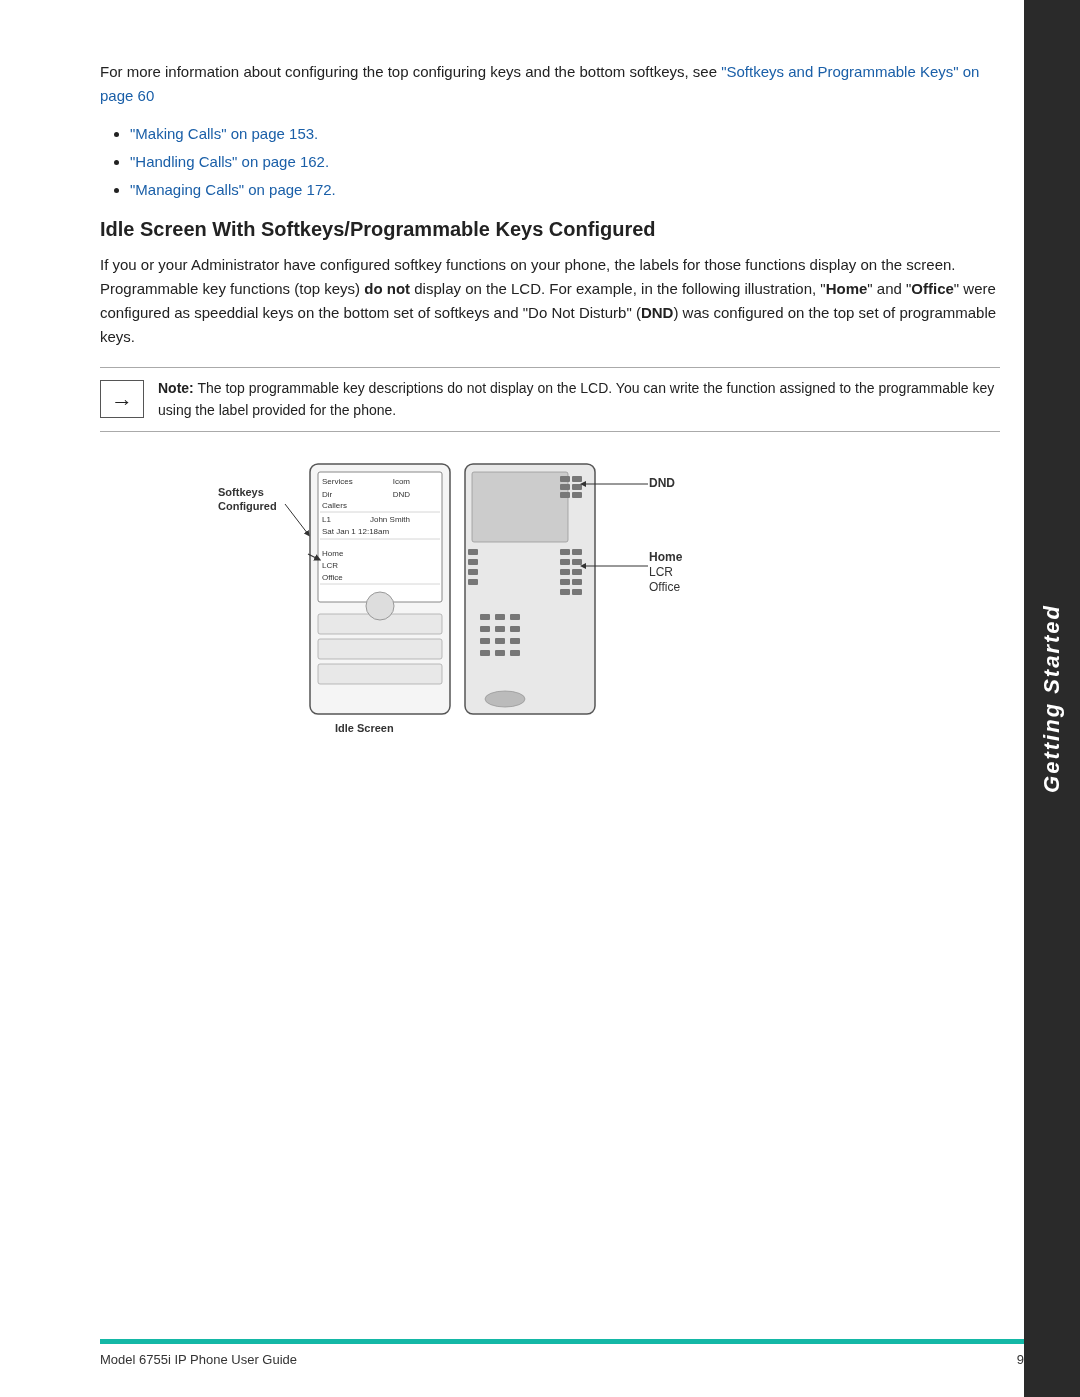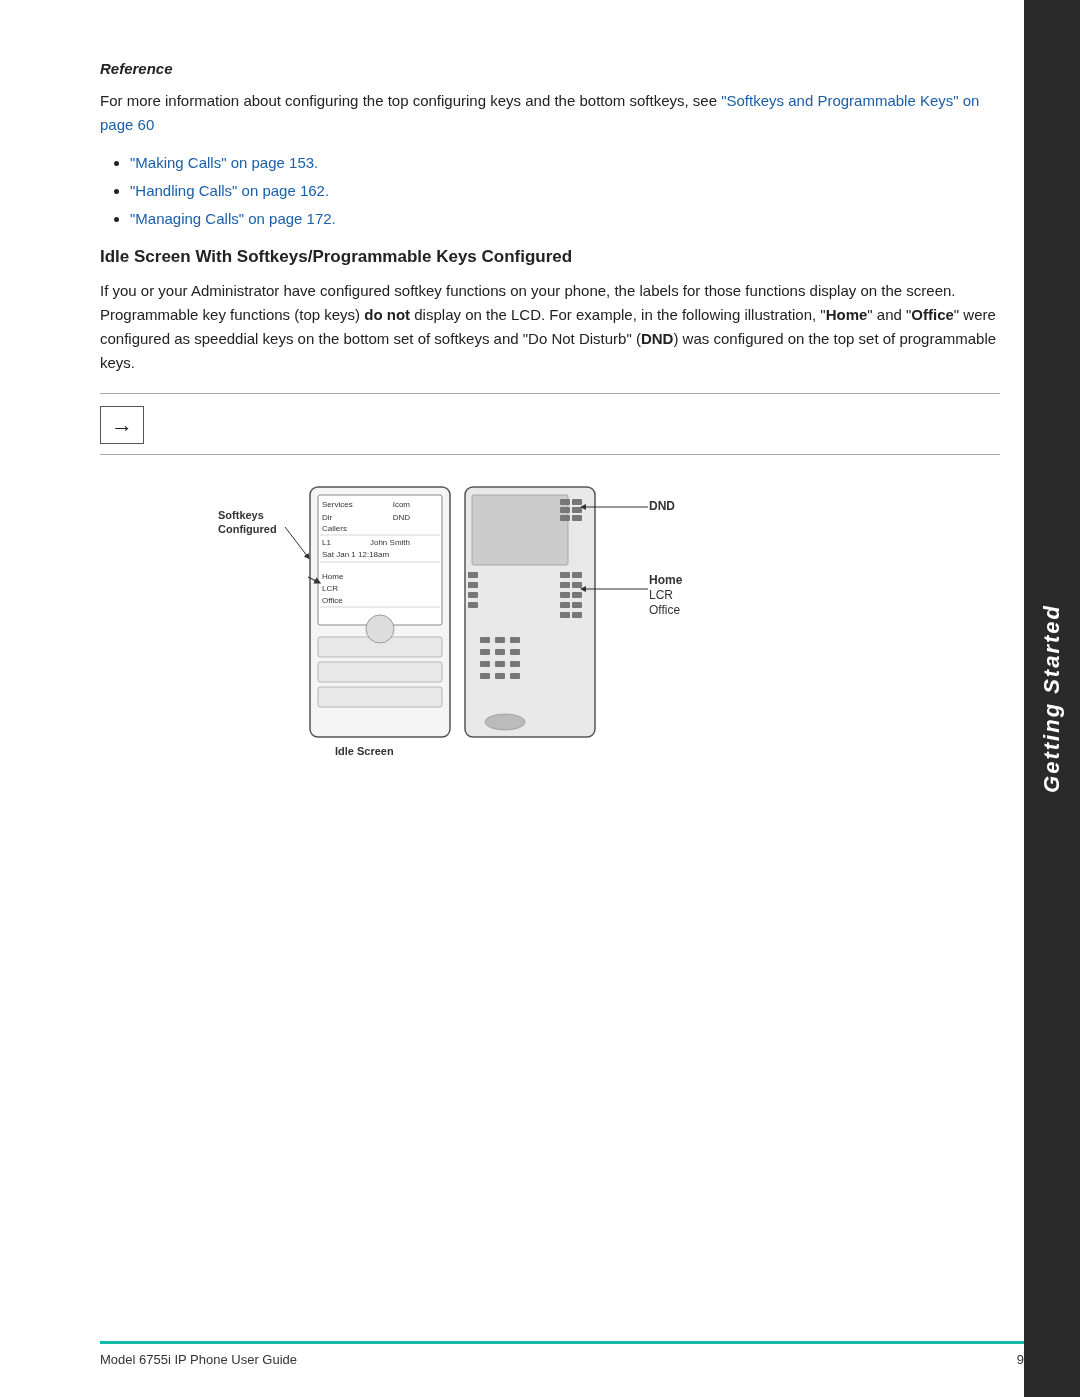--- a/index.html
+++ b/index.html
@@ -36,21 +36,21 @@
     .bullet-list {
       margin: 0 0 16px 30px;
       list-style: disc;
     }
     .bullet-list li {
       margin-bottom: 4px;
       line-height: 1.6;
     }
     .section-heading {
       font-weight: bold;
-      font-size: 17px;
+      font-size: 20px;
       margin-bottom: 12px;
     }
     .note-box {
       display: flex;
       border-top: 1px solid #aaa;
       border-bottom: 1px solid #aaa;
       padding: 10px 0;
       margin: 18px 0 22px 0;
       align-items: flex-start;
       gap: 14px;
@@ -107,38 +107,37 @@
     }
     
     .footer {
       position: absolute;
       bottom: 30px;
       left: 100px;
       right: 56px;
       display: flex;
       justify-content: space-between;
       align-items: center;
-      border-top: 3px solid #14b8a6;
+      border-top: 5px solid #14b8a6;
       padding-top: 8px;
     }
     .footer-text {
       font-size: 13px;
       color: #333;
     }
     .footer-page {
       font-size: 13px;
       color: #333;
     }
   </style>
 </head>
 <body>
 
 <div class="page-container">
 
-  <p class="reference-heading">Reference</p>
 
   <p class="para">
     <span>For more information about configuring the top configuring keys and the bottom softkeys, see </span><a class="link" href="#">"Softkeys and Programmable Keys" on page 60</a>
   </p>
 
 
   <ul class="bullet-list">
     <li>
       <a class="link">"Making Calls" on page 153.</a>
     </li>
@@ -151,20 +150,24 @@
   </ul>
 
   <p class="section-heading">Idle Screen With Softkeys/Programmable Keys Configured</p>
 
   <p class="para">
     If you or your Administrator have configured softkey functions on your phone, the labels for those functions display on the screen. Programmable key functions (top keys) <strong>do not</strong> display on the LCD. For example, in the following illustration, "<strong>Home</strong>" and "<strong>Office</strong>" were configured as speeddial keys on the bottom set of softkeys and "Do Not Disturb" (<strong>DND</strong>) was configured on the top set of programmable keys.
   </p>
 
   <div class="note-box">
     <div class="note-arrow">→</div>
+    <div class="note-text">
+      <strong>Note:</strong>
+      <span> The top programmable key descriptions do not display on the LCD. You can write the function assigned to the programmable key using the label provided for the phone.</span>
+    </div>
   </div>
 
   <div class="diagram-area">
 
     <svg width="560" height="290" style="position:absolute;left:100px;top:0;">
 
       <rect x="110" y="10" width="140" height="250" rx="8" ry="8" fill="#f5f5f5" stroke="#555" stroke-width="1.5"></rect>
 
       <rect x="118" y="18" width="124" height="130" rx="2" fill="white" stroke="#888" stroke-width="1"></rect>
 

